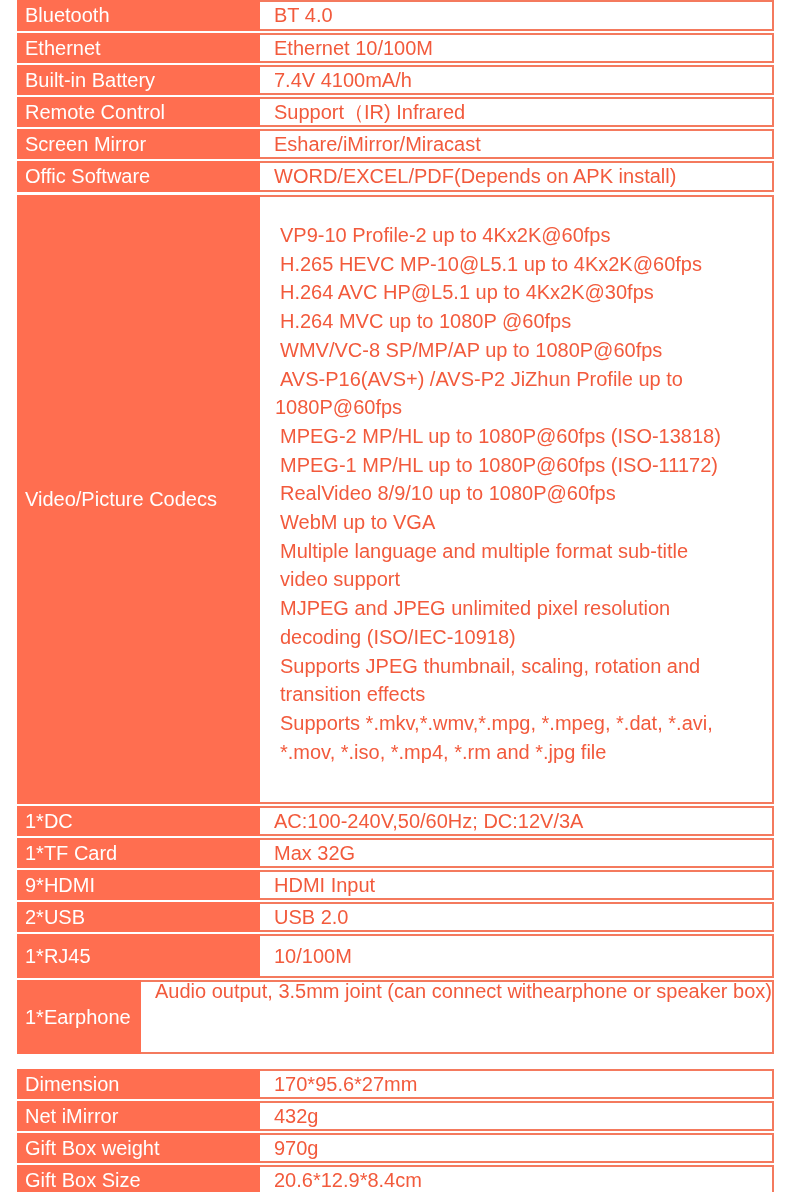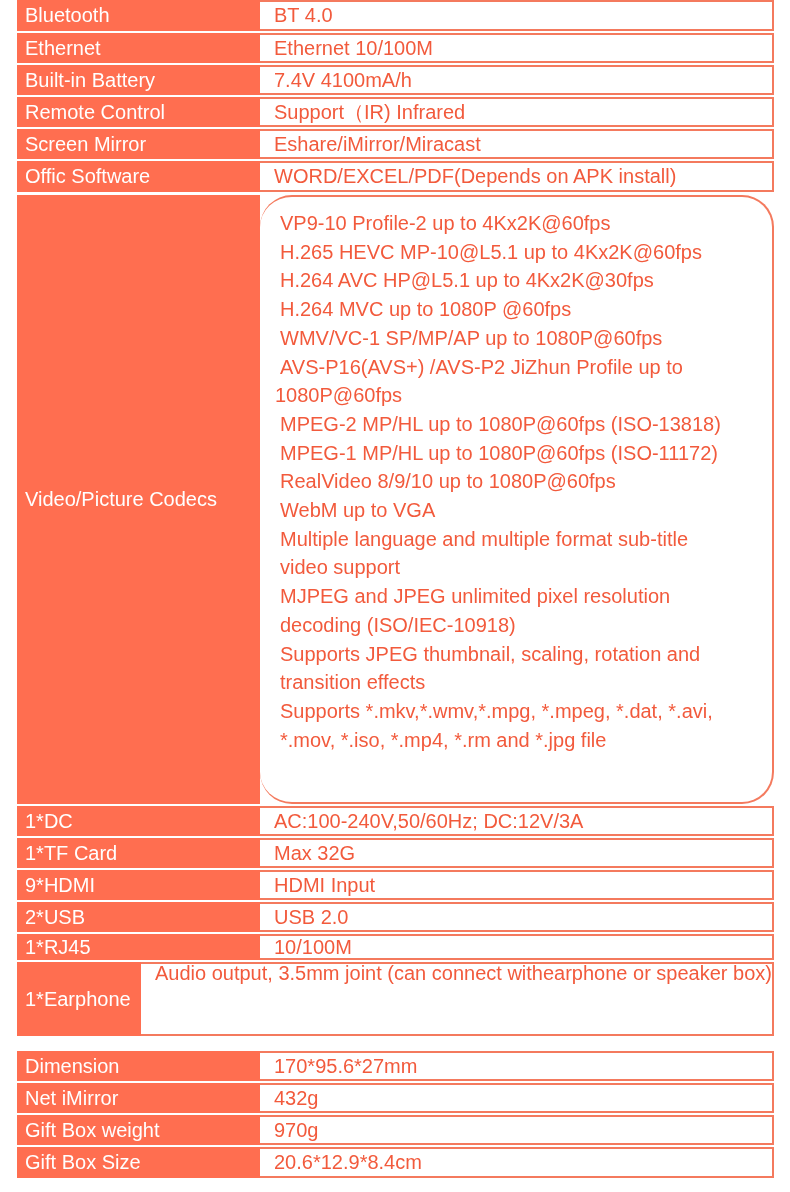--- a/index.html
+++ b/index.html
@@ -1,21 +1,21 @@
 <!DOCTYPE html>
 <html><head>
 <meta charset="utf-8">
 <style>
   html, body { margin:0; padding:0; background:#ffffff; }
   body { width:790px; height:1192px; position:relative; font-family:"Liberation Sans", sans-serif; overflow:hidden; }
   #table { position:absolute; left:17px; top:0; width:757px; }
   .row { position:relative; display:flex; margin-bottom:2px; }
   .label { width:243px; background:#ff6e50; color:#ffffff; font-size:20px; box-sizing:border-box; padding-left:8px; display:flex; align-items:center; }
   .value { flex:1; border:2px solid #f47a5e; border-left:none; box-sizing:border-box; color:#f25a3c; font-size:20px; padding-left:14px; display:flex; align-items:center; background:#fff; }
-  .value.multi { display:block; padding-top:12px; padding-left:20px; line-height:28.7px;border-radius:32px; }
+  .value.multi { display:block; padding-top:24px; padding-left:20px; line-height:28.7px; }
   .value .line { display:block; white-space:nowrap; }
   .value.earphone { line-height:19px; display:flex; flex-direction:row; justify-content:center; align-items:flex-start; }
 </style>
 </head>
 <body>
 
 <div id="table">
   <div class="row" style="height:31px">
     <div class="label">Bluetooth</div>
     <div class="value">BT 4.0</div>
@@ -40,21 +40,21 @@
     <div class="label">Offic Software</div>
     <div class="value">WORD/EXCEL/PDF(Depends on APK install)</div>
   </div>
   <div class="row" style="height:609px">
     <div class="label">Video/Picture Codecs</div>
     <div class="value multi">
       <span class="line">VP9-10 Profile-2 up to 4Kx2K@60fps</span>
       <span class="line">H.265 HEVC MP-10@L5.1 up to 4Kx2K@60fps</span>
       <span class="line">H.264 AVC HP@L5.1 up to 4Kx2K@30fps</span>
       <span class="line">H.264 MVC up to 1080P @60fps</span>
-      <span class="line">WMV/VC-1 SP/MP/AP up to 1080P@60fps</span>
+      <span class="line">WMV/VC-8 SP/MP/AP up to 1080P@60fps</span>
       <span class="line">AVS-P16(AVS+) /AVS-P2 JiZhun Profile up to</span>
       <span class="line" style="margin-left:-5px">1080P@60fps</span>
       <span class="line">MPEG-2 MP/HL up to 1080P@60fps (ISO-13818)</span>
       <span class="line">MPEG-1 MP/HL up to 1080P@60fps (ISO-11172)</span>
       <span class="line">RealVideo 8/9/10 up to 1080P@60fps</span>
       <span class="line">WebM up to VGA</span>
       <span class="line">Multiple language and multiple format sub-title</span>
       <span class="line">video support</span>
       <span class="line">MJPEG and JPEG unlimited pixel resolution</span>
       <span class="line">decoding (ISO/IEC-10918)</span>
@@ -73,21 +73,21 @@
     <div class="value">Max 32G</div>
   </div>
   <div class="row" style="height:30px">
     <div class="label">9*HDMI</div>
     <div class="value">HDMI Input</div>
   </div>
   <div class="row" style="height:30px">
     <div class="label">2*USB</div>
     <div class="value">USB 2.0</div>
   </div>
-  <div class="row" style="height:26px">
+  <div class="row" style="height:44px">
     <div class="label">1*RJ45</div>
     <div class="value">10/100M</div>
   </div>
   <div class="row" style="height:74px; margin-bottom:15px">
     <div class="label">1*Earphone</div>
     <div class="value earphone">
       <span class="line">Audio output, 3.5mm joint (can connect with</span>
       <span class="line">earphone or speaker box)</span>
     </div>
   </div>

